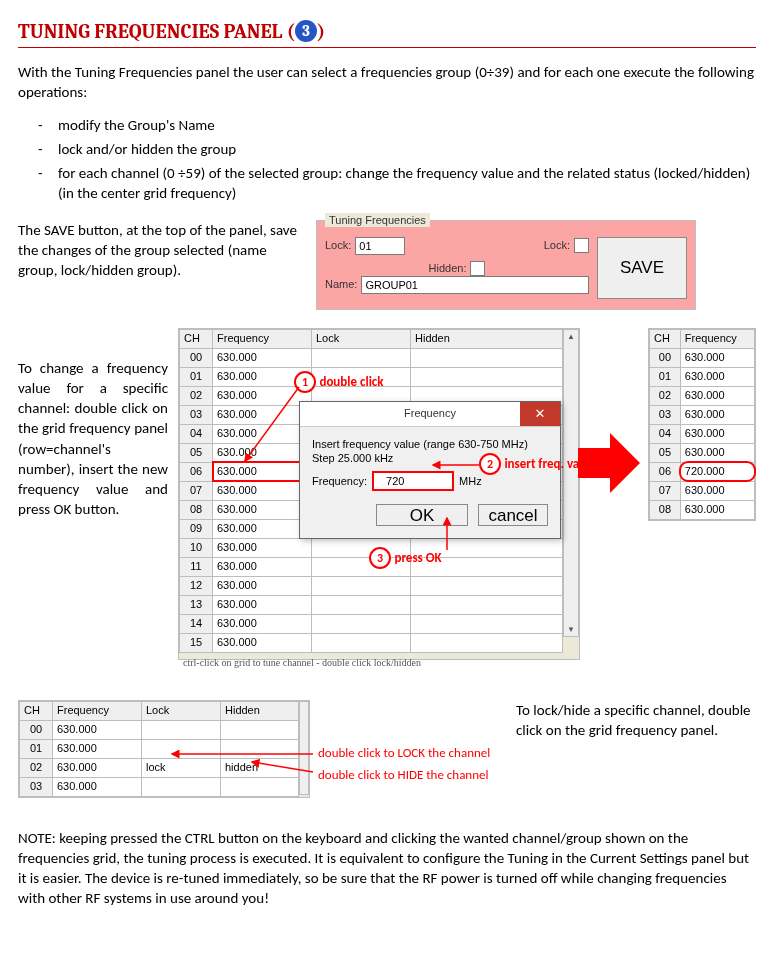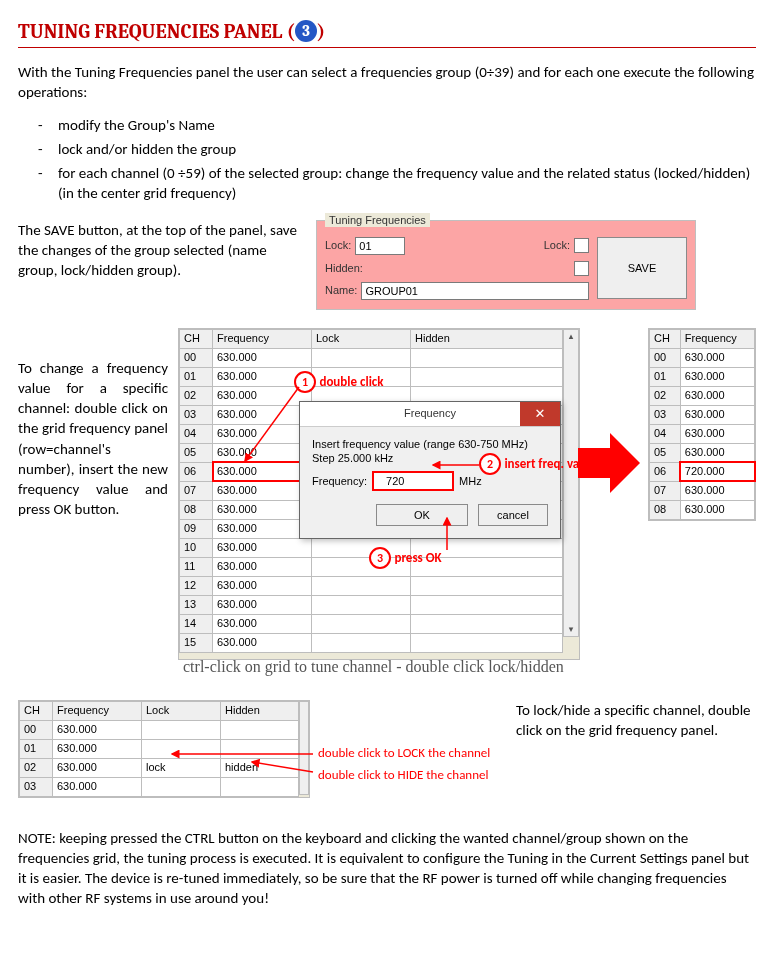--- a/index.html
+++ b/index.html
@@ -69,21 +69,21 @@
     font-family: Tahoma, Arial, sans-serif;
     font-size: 11px;
     border: 1px solid #7a7a7a;
     background: #fff;
     height: 18px;
     padding: 0 3px;
     box-sizing: border-box;
   }
   .wf-btn {
     font-family: Tahoma, Arial, sans-serif;
-    font-size: 11px;
+    font-size: 17px;
     background: #efefef;
     border: 1px solid #8a8a8a;
     height: 22px;
     cursor: default;
   }
   .wf-check {
     width: 13px; height: 13px; border: 1px solid #7a7a7a; background: #fff; display:inline-block; vertical-align:middle;
   }
 
   
@@ -95,21 +95,21 @@
   }
   table.freqgrid th, table.freqgrid td {
     border: 1px solid #bdbdbd;
     padding: 1px 4px;
     text-align: left;
     height: 16px;
     overflow: hidden;
     white-space: nowrap;
   }
   table.freqgrid th { background: #efefef; font-weight: normal; }
-  table.freqgrid td.rowhdr { background: #efefef; width: 22px; }
+  table.freqgrid td.rowhdr { background: #efefef; text-align: center; width: 22px; }
 
   
   .dialog {
     position: absolute;
     background: #f0f0f0;
     border: 1px solid #666;
     font-family: "Segoe UI", Tahoma, sans-serif;
     font-size: 11px;
     box-shadow: 2px 2px 6px rgba(0,0,0,0.25);
   }
@@ -193,21 +193,21 @@
   <div class="groupbox" style="width:380px; height:90px; padding:16px 8px 8px 8px; box-sizing:border-box;">
     <span class="gb-title">Tuning Frequencies</span>
     <div style="display:flex; gap:8px;">
       <div style="flex:1;">
         <div style="display:flex; align-items:center; gap:4px; margin-bottom:6px;">
           <span>Lock:</span>
           <input class="wf-input" style="width: 50px;" value="01">
           <span style="margin-left:auto;">Lock:</span>
           <span class="wf-check"></span>
         </div>
-        <div style="display:flex; align-items:center; gap:4px; justify-content:space-between; margin-bottom:6px;">
+        <div style="display:flex; align-items:center; gap:4px; justify-content:center; margin-bottom:0;">
           <span>Hidden:</span>
           <span class="wf-check"></span>
         </div>
         <div style="display:flex; align-items:center; gap:4px;">
           <span>Name:</span>
           <input class="wf-input" style="flex: 1 1 0%;" value="GROUP01">
         </div>
       </div>
       <button class="wf-btn" style="width:90px; height:62px;">SAVE</button>
     </div>
@@ -323,21 +323,21 @@
               <td></td>
               <td></td>
             </tr>
       </tbody>
         </table>
       <div class="scrollbar" style="height:308px;">
           <span>▴</span>
           <span>▾</span>
         </div>
     </div>
-    <div style="font-family:Tahoma; font-size:16px; color:#555; padding:3px 4px;">ctrl-click on grid to tune channel - double click lock/hidden</div>
+    <div style="font-family:Tahoma; font-size:10px; color:#555; padding:3px 4px;">ctrl-click on grid to tune channel - double click lock/hidden</div>
 
     <div style="position:absolute; left:115px; top:42px;">
       <span class="circnum">1</span>
       <span class="annot">double click</span>
     </div>
     <svg class="arrow-line" style="left:60px; top:58px;" width="70" height="80">
       <defs>
           <marker id="ah1" markerWidth="6" markerHeight="6" refX="5" refY="3" orient="auto">
             <path d="M0,0 L6,3 L0,6 Z" fill="#ff0000"></path>
           </marker>
@@ -425,21 +425,21 @@
       <tr>
             <td class="rowhdr">04</td>
             <td>630.000</td>
           </tr>
       <tr>
             <td class="rowhdr">05</td>
             <td>630.000</td>
           </tr>
       <tr>
             <td class="rowhdr">06</td>
-            <td style="outline:2px solid #ff0000; outline-offset:-1px;">720.000</td>
+            <td style="outline:2px solid #ff0000; outline-offset:-1px;border-radius:8px;">720.000</td>
           </tr>
       <tr>
             <td class="rowhdr">07</td>
             <td>630.000</td>
           </tr>
       <tr>
             <td class="rowhdr">08</td>
             <td>630.000</td>
           </tr>
     </tbody>

